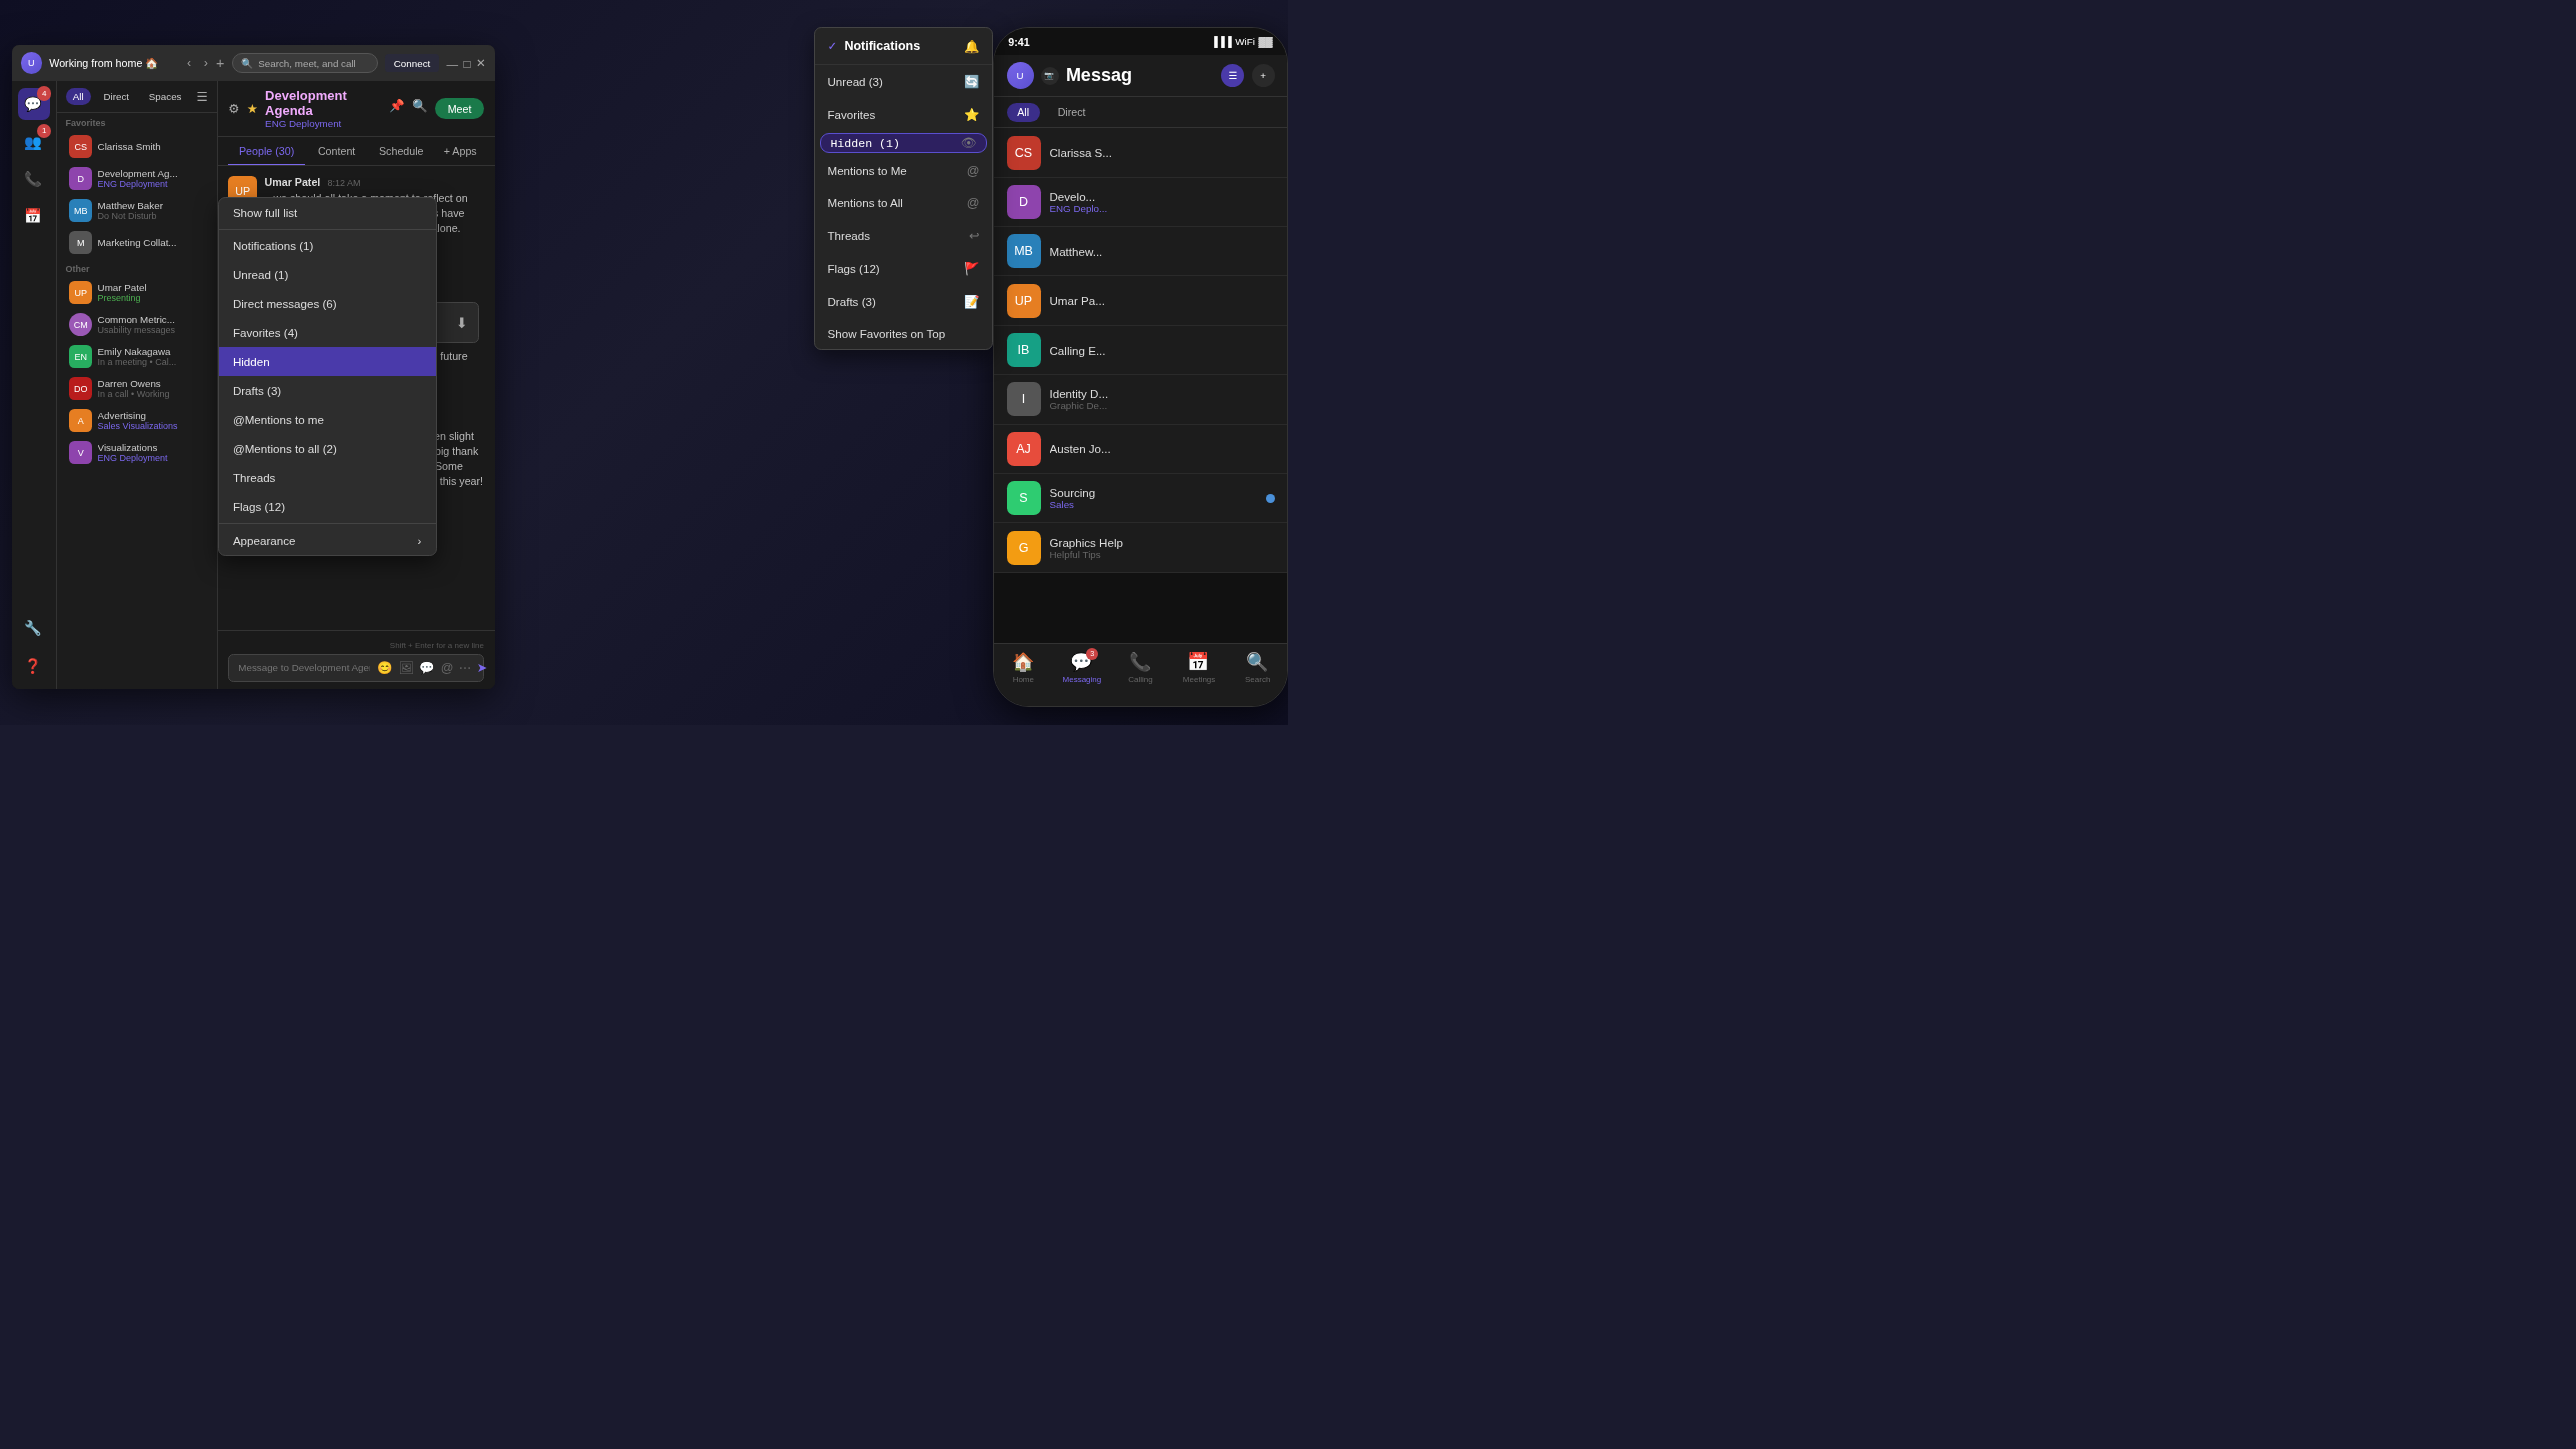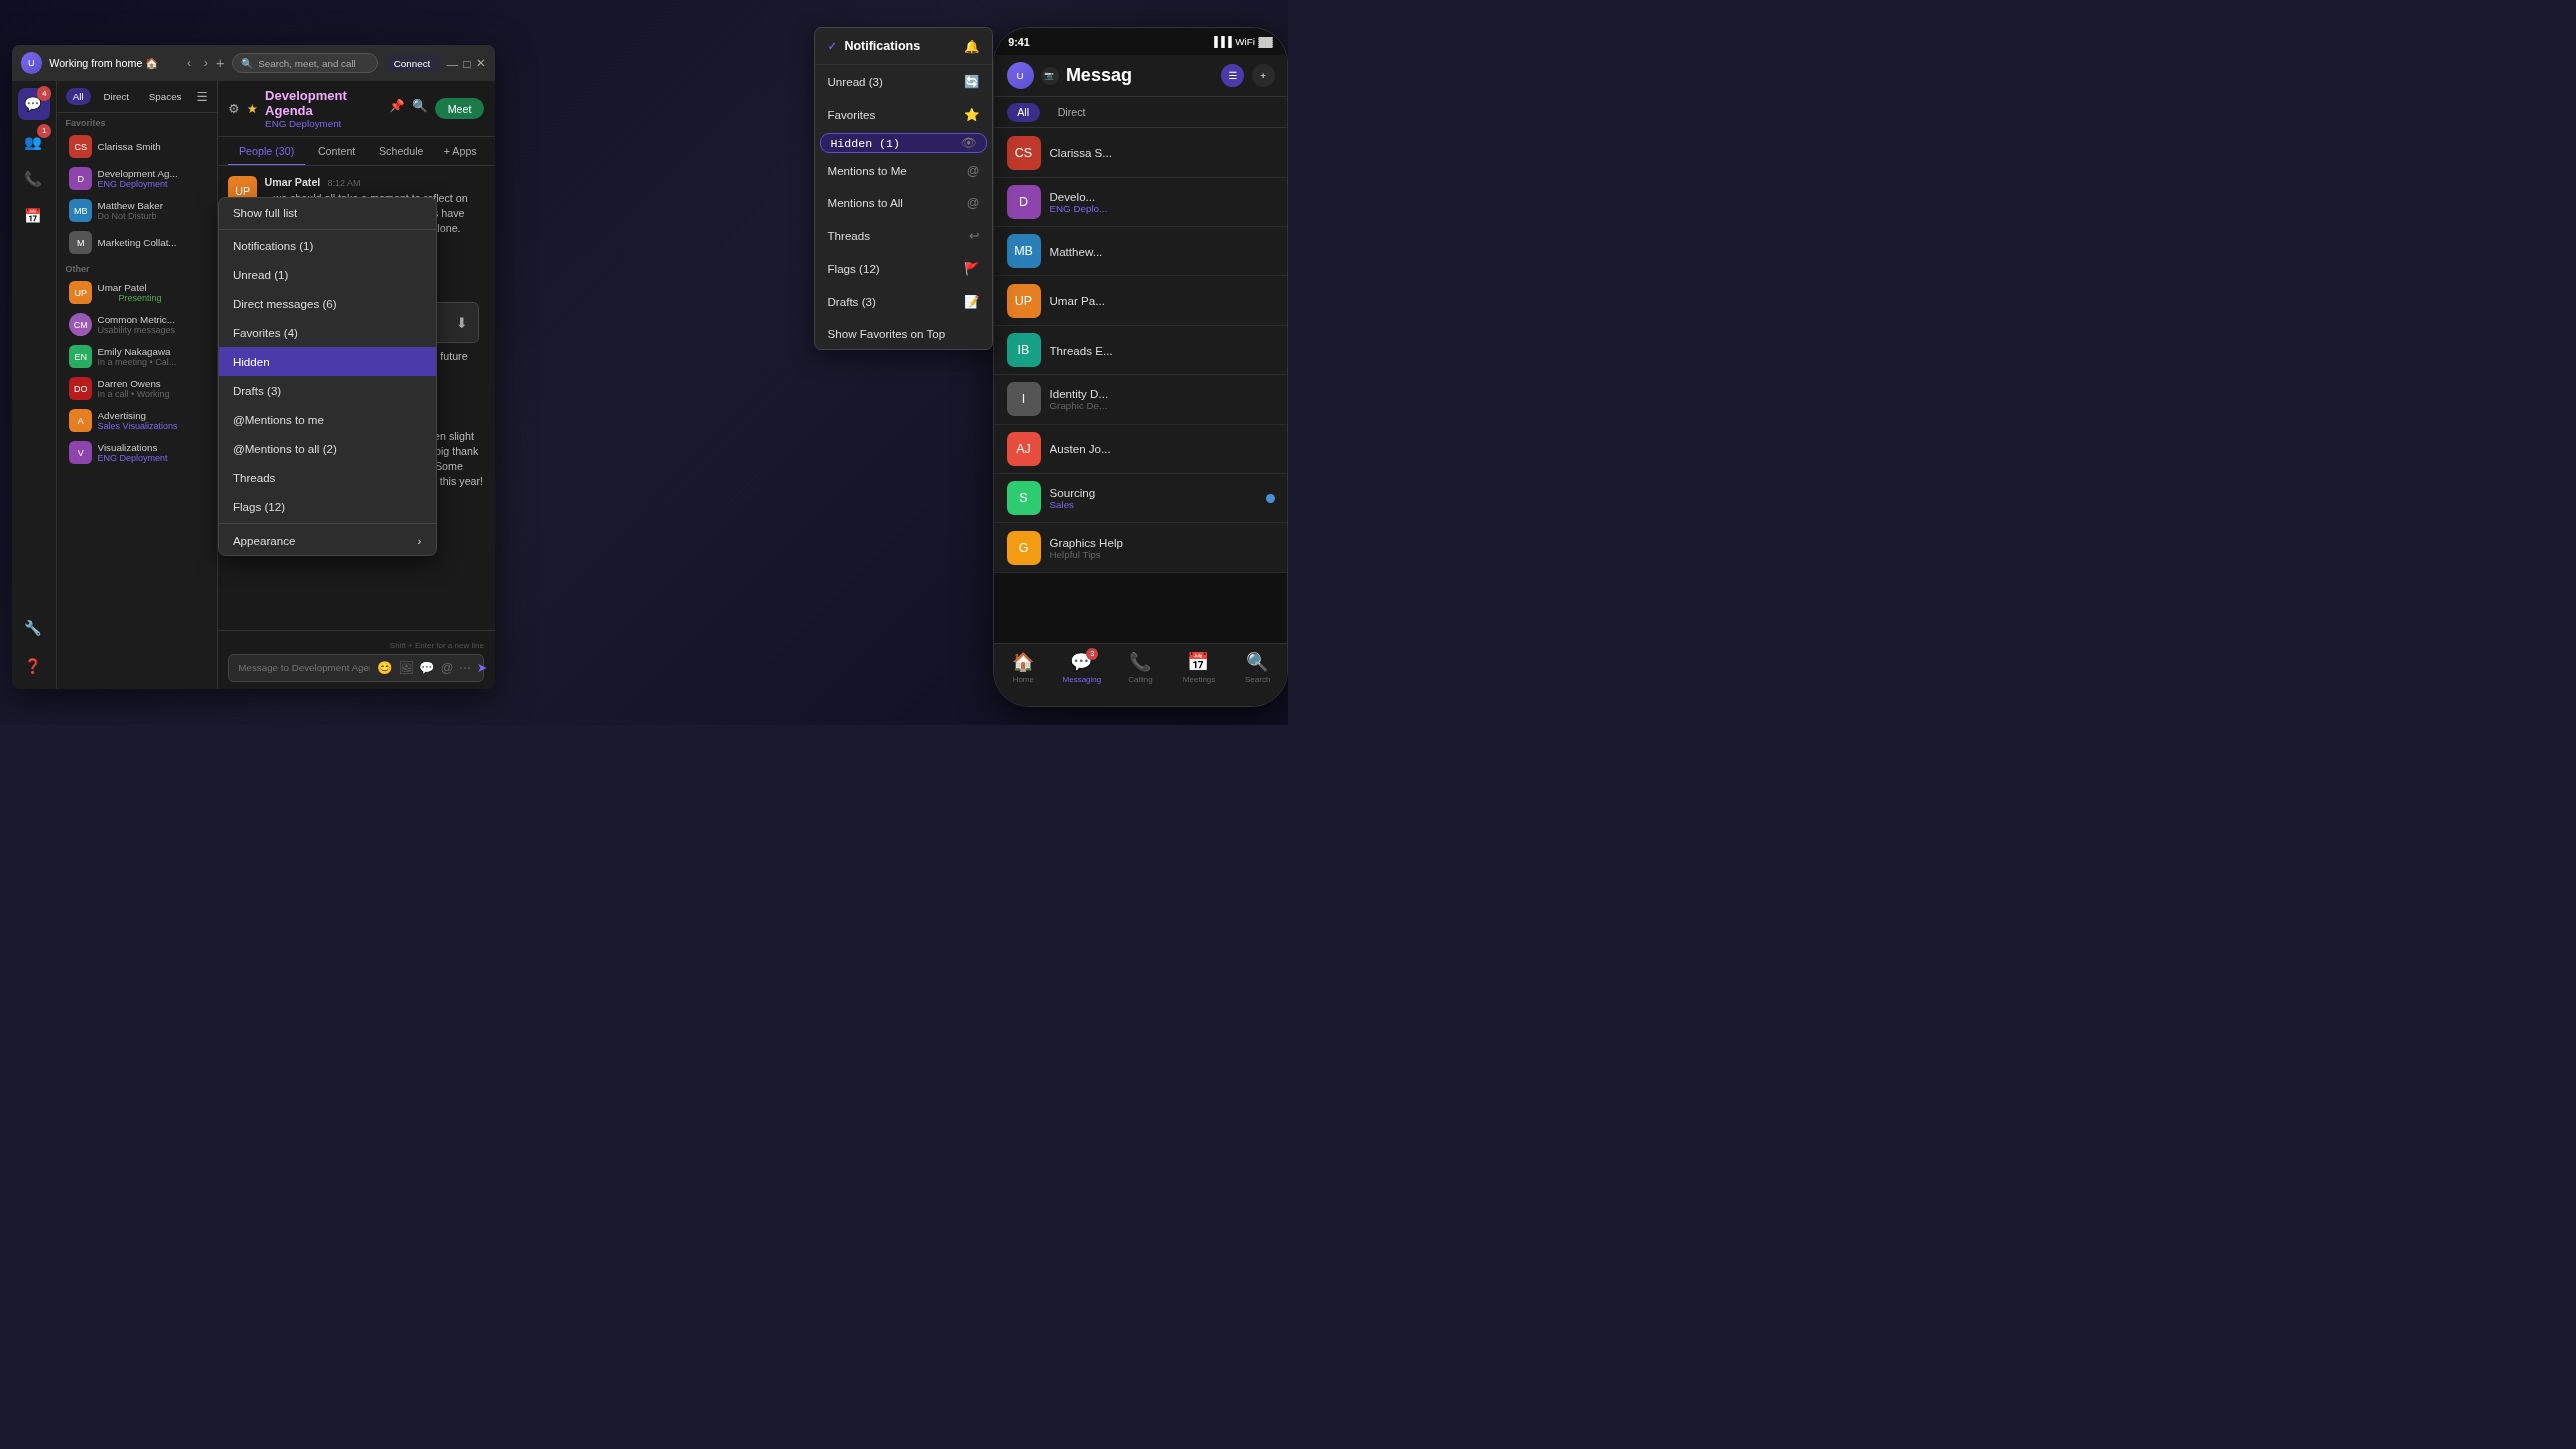--- a/index.html
+++ b/index.html
@@ -214,21 +214,21 @@
       text-overflow: ellipsis;
     }
     .sidebar-item .item-sub {
       font-size: 9px;
       color: #666;
       white-space: nowrap;
       overflow: hidden;
       text-overflow: ellipsis;
     }
     .item-sub.purple { color: #7b68ee; }
-    .item-sub.green { color: #4caf50; margin-left: 21px; }
+    .item-sub.green { color: #4caf50; }
 
     
     .dropdown-menu {
       position: absolute;
       left: 206px;
       top: 152px;
       width: 219px;
       background: #2d2d2d;
       border: 0.9px solid #444;
       border-radius: 7.2px;
@@ -1096,21 +1096,21 @@
     </div>
     <div class="phone-list-item">
       <div class="phone-item-avatar" style="background:#e67e22;">UP</div>
       <div class="phone-item-info">
         <div class="phone-item-name">Umar Pa...</div>
       </div>
     </div>
     <div class="phone-list-item">
       <div class="phone-item-avatar" style="background:#16a085;">IB</div>
       <div class="phone-item-info">
-        <div class="phone-item-name">Threads E...</div>
+        <div class="phone-item-name">Calling E...</div>
       </div>
     </div>
     <div class="phone-list-item">
       <div class="phone-item-avatar" style="background:#555;">I</div>
       <div class="phone-item-info">
         <div class="phone-item-name">Identity D...</div>
         <div class="phone-item-sub">Graphic De...</div>
       </div>
     </div>
     <div class="phone-list-item">

